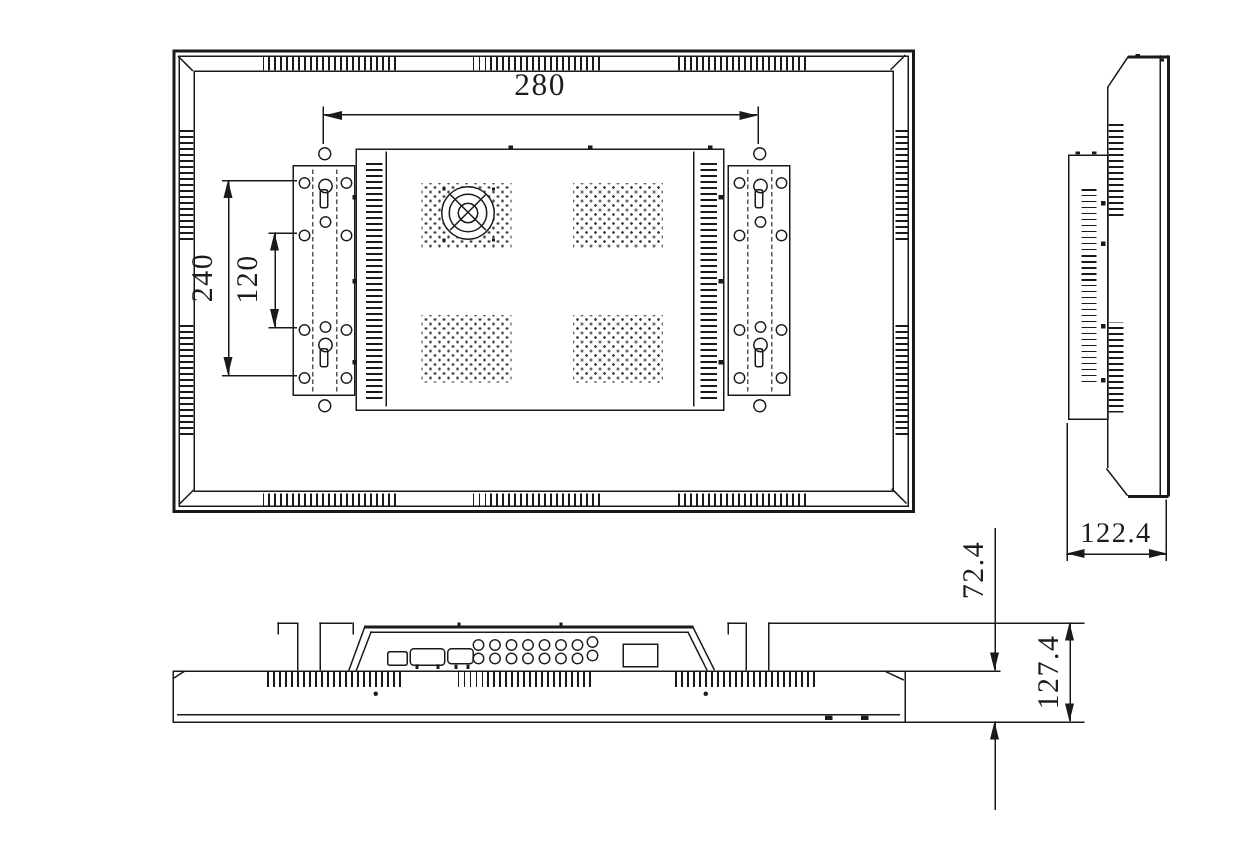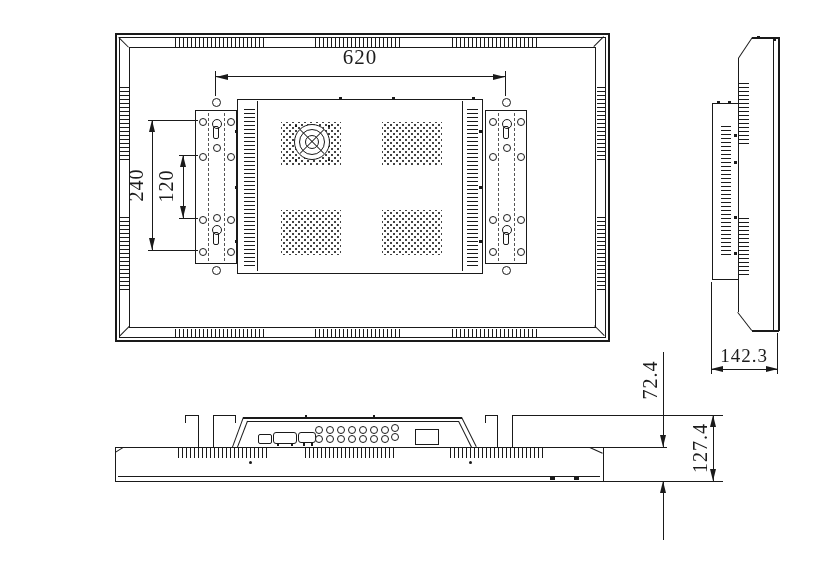--- a/index.html
+++ b/index.html
@@ -111,21 +111,21 @@
       <div class="diagc" style="left:1px;top:17px;width:34px;transform:rotate(45deg);"></div>
       <div class="diagc" style="left:1px;top:17px;width:34px;transform:rotate(-45deg);"></div>
     </div>
 
     <div class="abs">
       <div class="ln" style="left:215px;top:71px;width:1px;height:25px;"></div>
       <div class="ln" style="left:505px;top:71px;width:1px;height:25px;"></div>
       <div class="ln" style="left:216px;top:76px;width:289px;height:1px;"></div>
       <div class="a-left" style="left:216px;top:74px;"></div>
       <div class="a-right" style="left:493px;top:74px;"></div>
-      <div class="dim" style="left:360px;top:57px;font-size:21px;">620</div>
+      <div class="dim" style="left:360px;top:57px;font-size:21px;">280</div>
     </div>
 
     <div class="abs">
       <div class="ln" style="left:148px;top:120px;width:50px;height:1px;"></div>
       <div class="ln" style="left:148px;top:250px;width:50px;height:1px;"></div>
       <div class="ln" style="left:152px;top:120px;width:1px;height:130px;"></div>
       <div class="a-up" style="left:149px;top:120px;"></div>
       <div class="a-down" style="left:149px;top:238px;"></div>
       <div class="dim rot" style="left:136px;top:185px;">240</div>
     </div>
@@ -154,21 +154,21 @@
     <div class="diag" style="left:738px;top:312px;width:23px;transform:rotate(52.1deg);"></div>
     <div class="slots-v" style="left:739px;top:82px;width:10px;height:62px;"></div>
     <div class="slots-v" style="left:739px;top:215px;width:10px;height:60px;"></div>
 
     <div class="abs">
       <div class="ln" style="left:711px;top:282px;width:1px;height:92px;"></div>
       <div class="ln" style="left:777px;top:333px;width:1px;height:41px;"></div>
       <div class="ln" style="left:711px;top:369px;width:67px;height:1px;"></div>
       <div class="a-left" style="left:711px;top:366px;"></div>
       <div class="a-right" style="left:766px;top:366px;"></div>
-      <div class="dim" style="left:744px;top:356px;font-size:19px;">142.3</div>
+      <div class="dim" style="left:744px;top:356px;font-size:19px;">122.4</div>
     </div>
   </div>
 
   <div class="abs" style="left:0;top:390px;width:835px;height:171px;">
 
     <div class="box" style="left:115px;top:57px;width:487px;height:33px;border-width:1.5px;"></div>
     <div class="ln" style="left:118px;top:86px;width:482px;height:1px;"></div>
     <div class="diag" style="left:115px;top:62px;width:9px;transform:rotate(-32deg);"></div>
     <div class="diag" style="left:590px;top:57px;width:14px;transform:rotate(24.8deg);"></div>
     <div class="slots-h" style="left:178px;top:58px;width:90px;height:10px;"></div>

